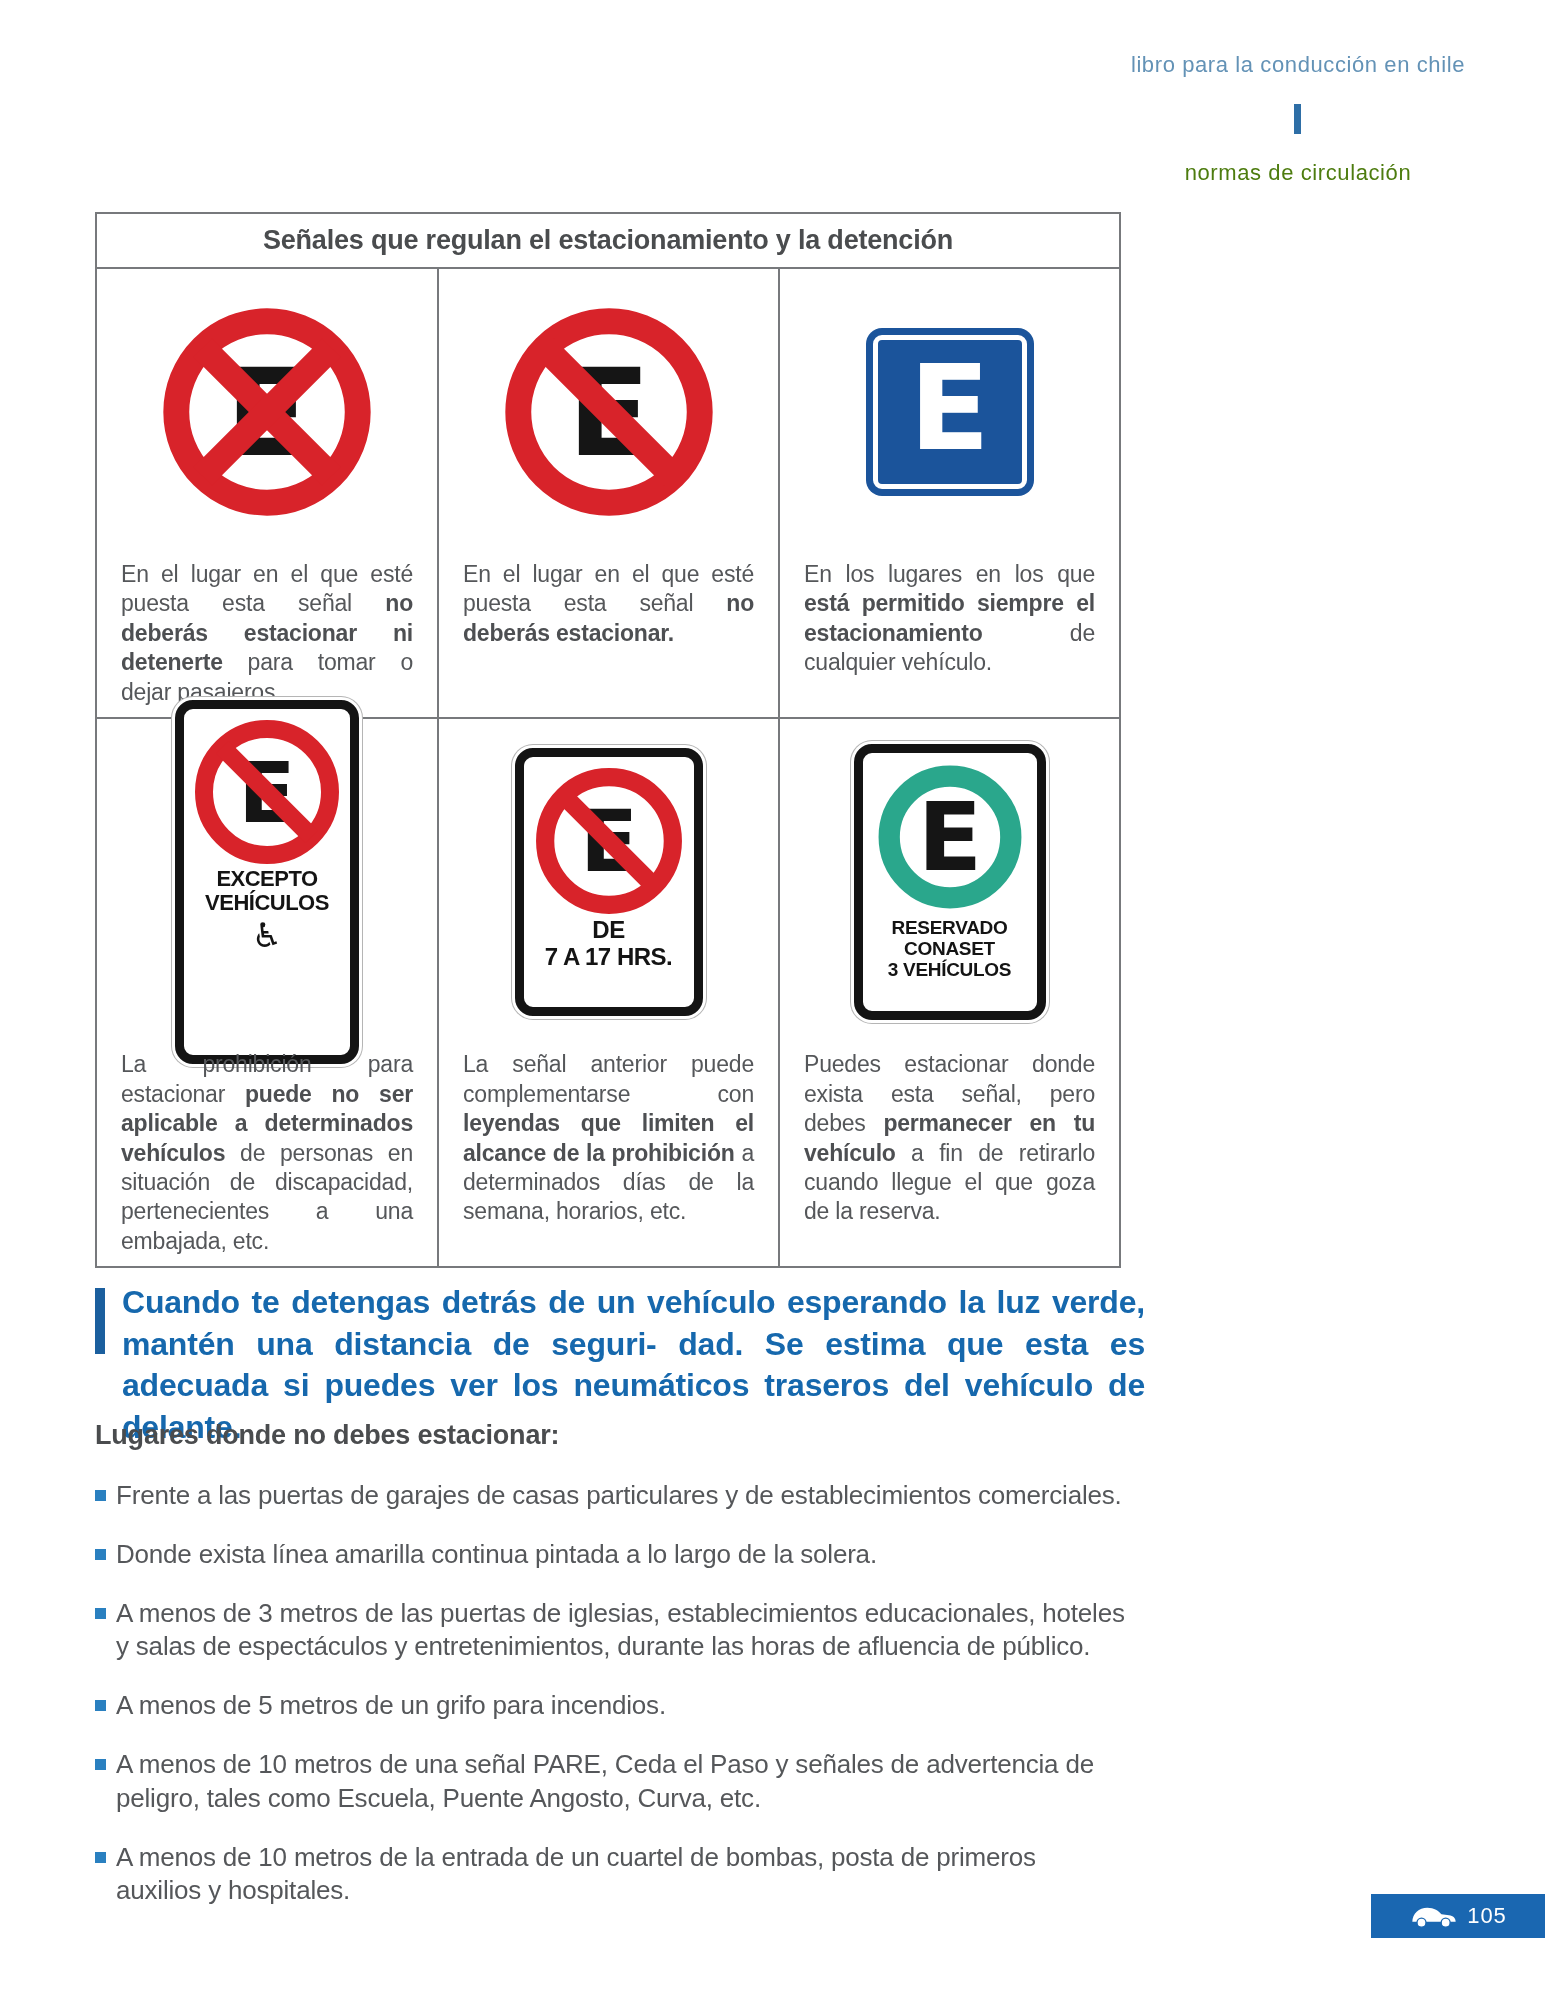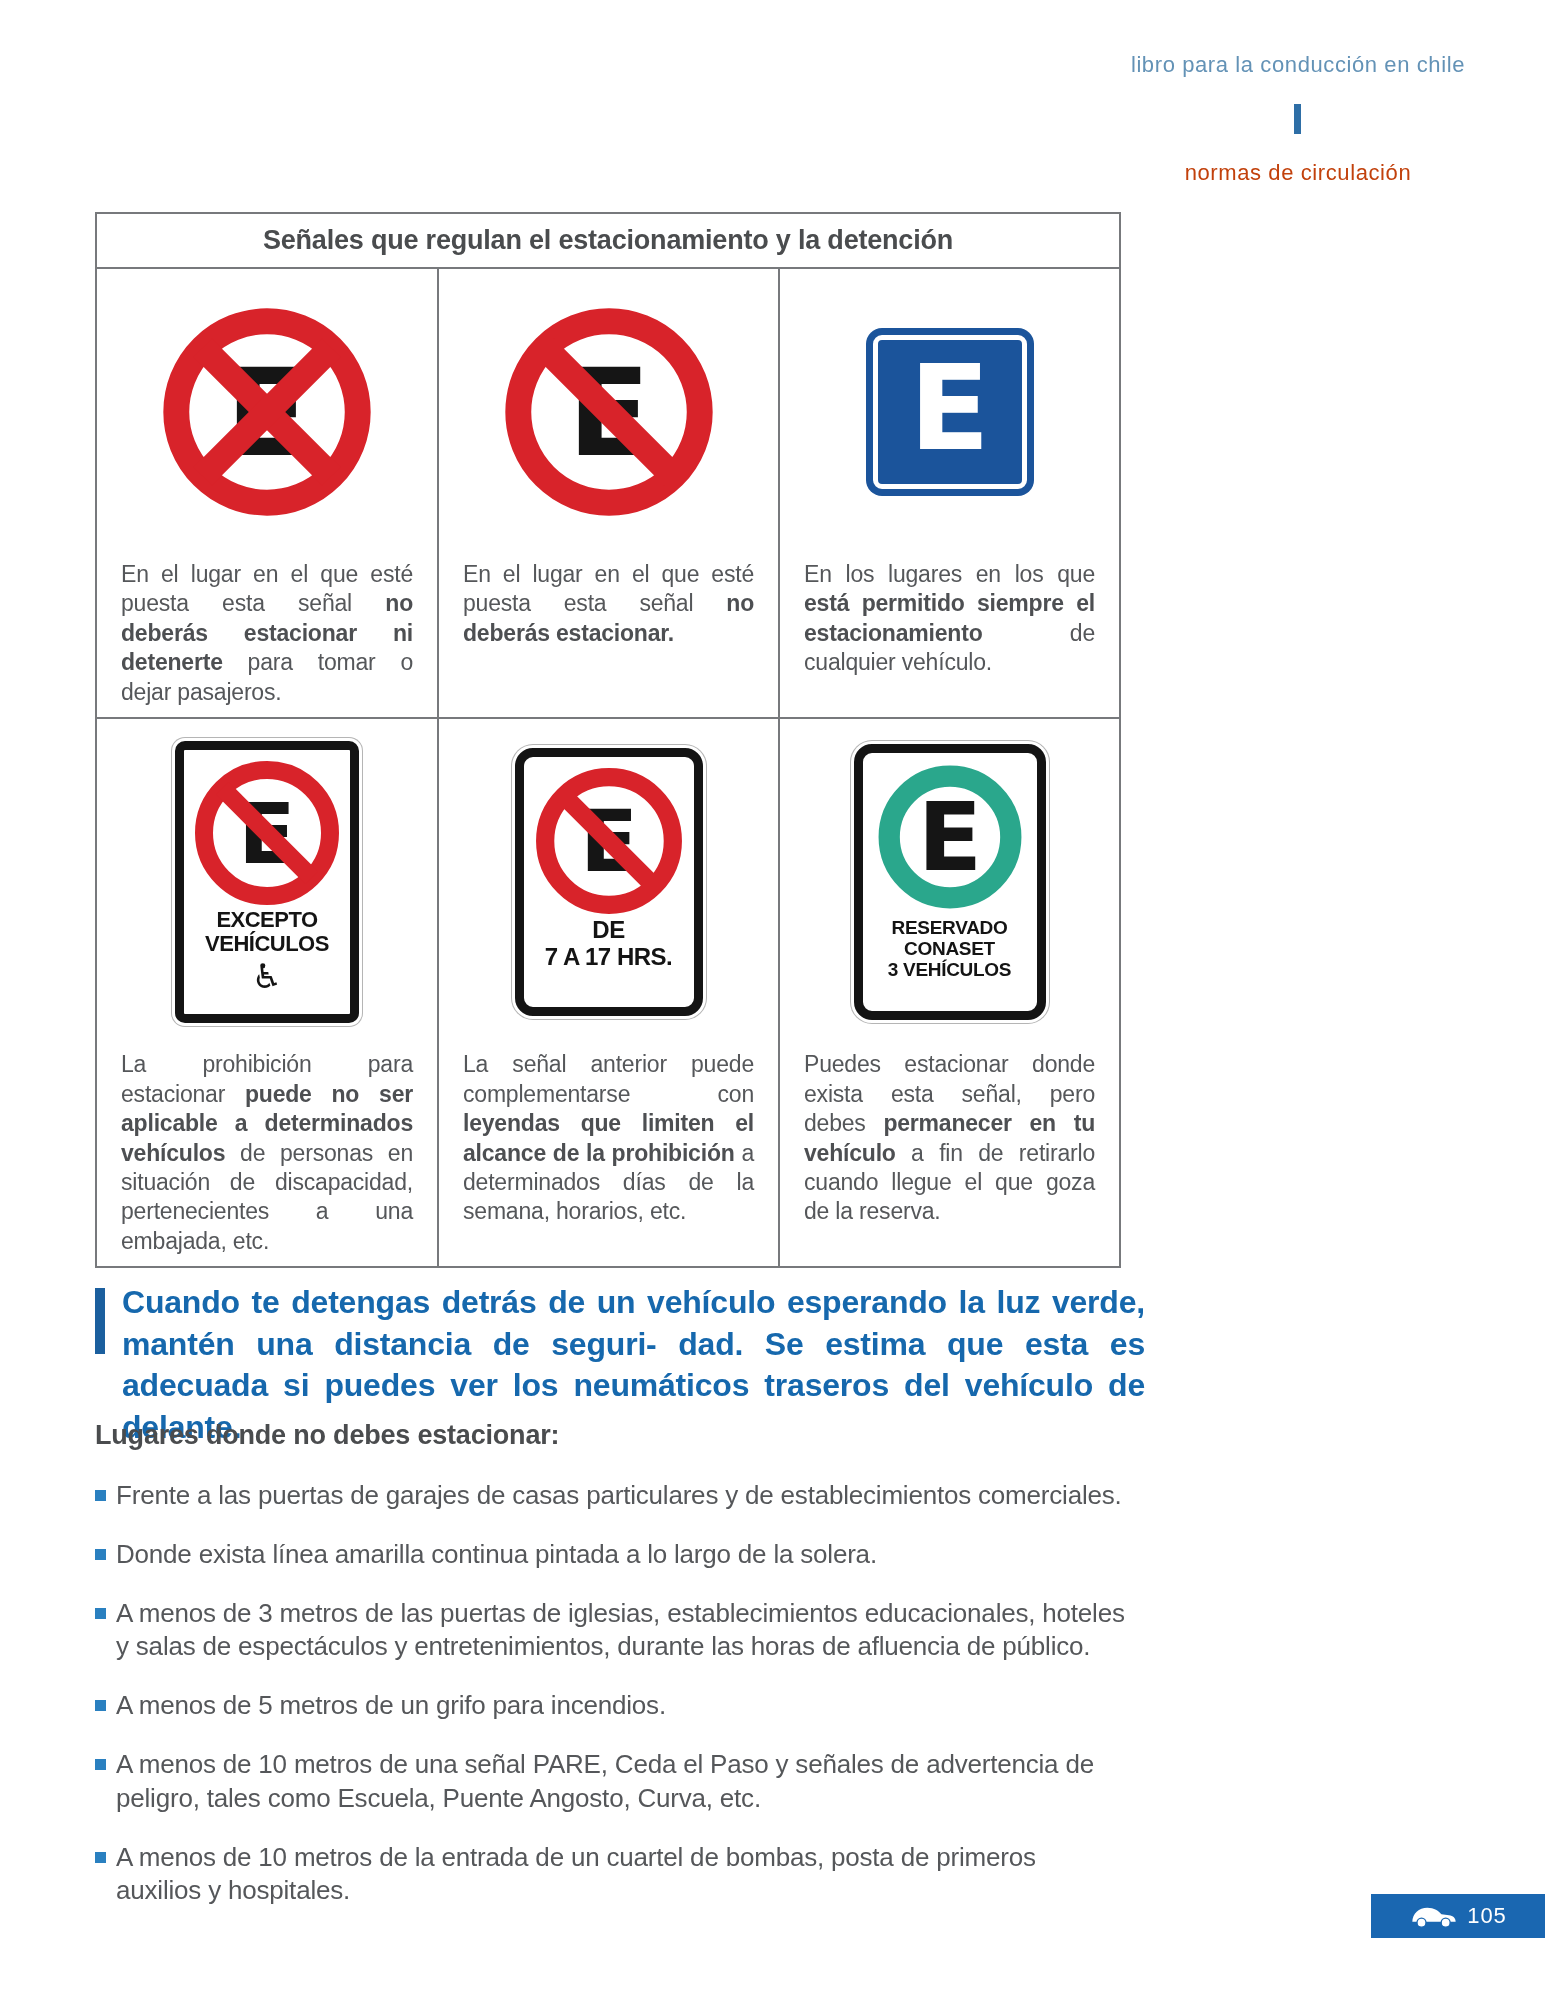--- a/index.html
+++ b/index.html
@@ -19,21 +19,21 @@
     width:1545px;height:2000px;position:relative;overflow:hidden;
     font-family:"Liberation Sans", sans-serif;color:var(--ink);
   }
 
   
   .hdr{
     position:absolute;top:52px;right:80px;display:flex;align-items:center;gap:26px;
     font-size:22px;letter-spacing:.6px;flex-direction:column;
   }
   .hdr .book{color:#6392b6;}
-  .hdr .section{color:#c2410c;}
+  .hdr .section{color:#4d7c0f;}
   .hdr-bar{width:7px;height:30px;background:#2e6ea6;display:inline-block;}
 
   
   .t-wrap{
     position:absolute;left:95px;top:212px;width:1026px;border:2px solid var(--line);
     background:#fff;
   }
   .t-title{
     height:55px;display:flex;align-items:center;justify-content:center;
     font-weight:bold;font-size:27px;color:var(--ink-dark);border-bottom:2px solid var(--line);
@@ -76,21 +76,21 @@
   .plate{
     background:#fff;border:9px solid #141414;border-radius:18px;
     box-shadow:0 0 0 3px #fff, 0 0 0 4px #b5b5b5;
     display:flex;flex-direction:column;align-items:center;
     padding:8px 6px 10px 6px;
   }
   .plate .p-line{
     font-family:"Liberation Sans", sans-serif;font-weight:bold;color:#141414;
     text-align:center;line-height:1.12;letter-spacing:-.5px;
   }
-  .p4{width:184px;height:282px;border-radius:10px;}
+  .p4{width:184px;height:364px;}
   .p4 .p-line{font-size:22px;}
   .p5{width:188px;height:268px;justify-content:flex-start;}
   .p5 .p-line{font-size:24px;}
   .p6{width:192px;height:276px;}
   .p6 .p-line{font-size:19px;letter-spacing:-.3px;}
   .wheelchair{font-family:"DejaVu Sans", sans-serif;font-size:34px;color:#141414;line-height:1;margin-top:2px;}
   .p5-lines{margin-bottom:10px;}
   .p6-lines{margin-top:4px;}
 
   

